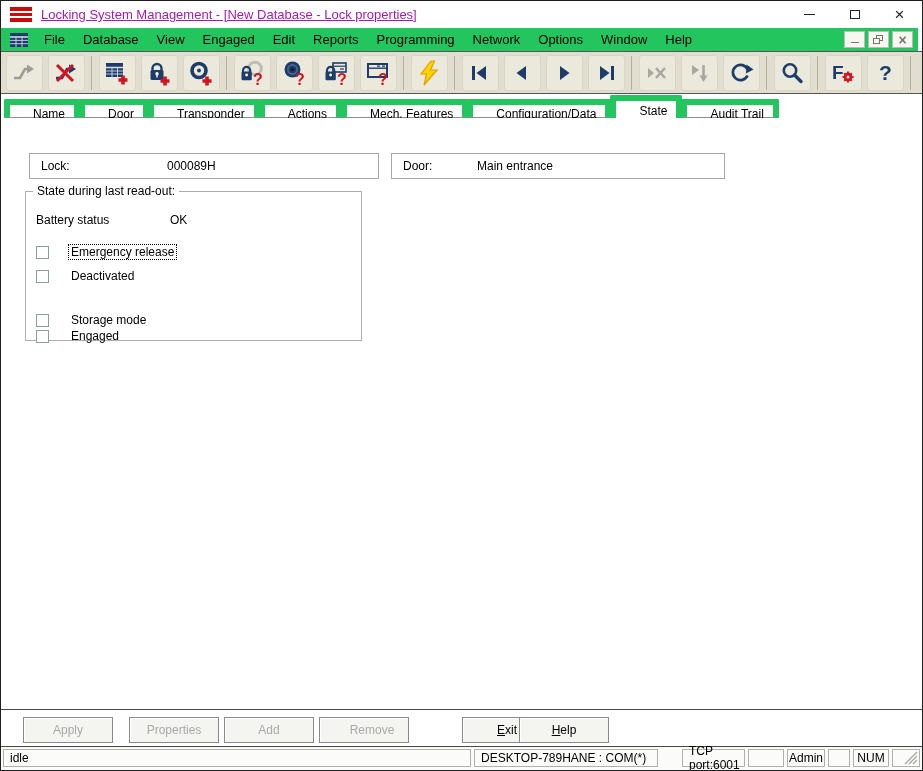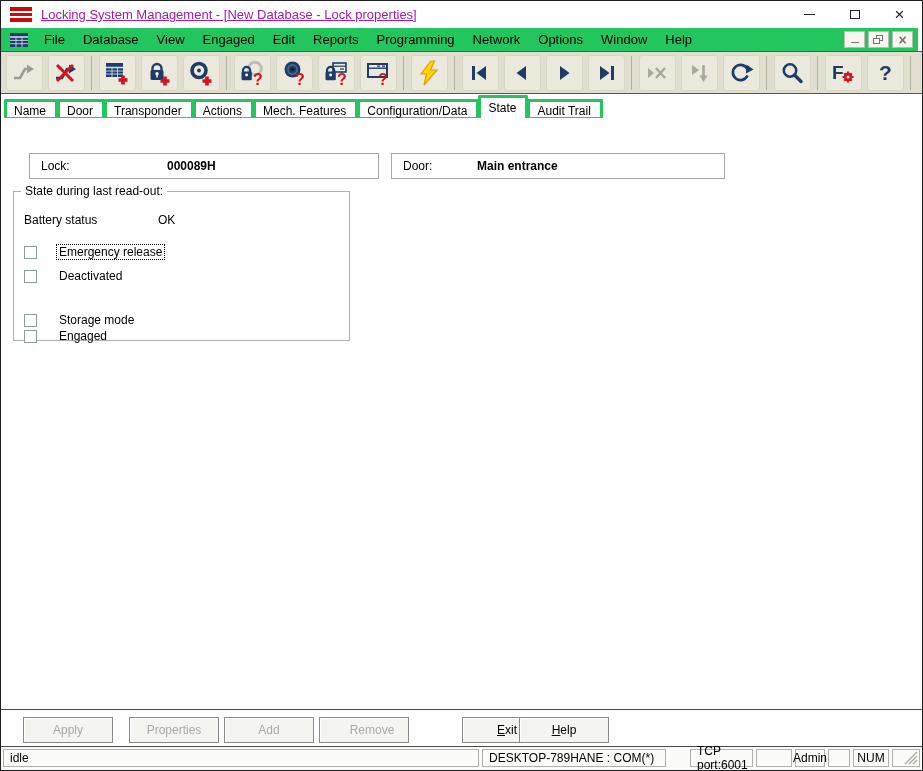--- a/index.html
+++ b/index.html
@@ -35,34 +35,34 @@
   .toolbar { position:absolute; top:50px; left:0; right:0; height:43px;
     background:#e1decf; border-top:1px solid #565656; border-bottom:1px solid #565656;
     display:flex; align-items:center; padding:0 2px; }
   .tb-btn { width:37px; height:36px; margin:0 2.5px; border-radius:3px;
     background:#ebe9dc; border:1px solid #d9d6c6;
     display:flex; align-items:center; justify-content:center; }
   .tb-sep { width:1px; height:34px; background:#b3b0a0; margin:0 4px; }
   
   .tabstrip { position:absolute; top:94px; left:0; right:0; height:23px; background:#fff;
     display:flex; align-items:flex-end; padding-left:3px; }
-  .tab { height:19px; padding:2px 9px 0 7px; font-size:12px; background:#fff;
-    border:3px solid #22c55e; border-bottom:1px solid #8e8e8e; margin-right:-1px;
+  .tab { height:19px; padding:2px 9px 0 23px; font-size:12px; background:#fff;
+    border:6px solid #22c55e; border-bottom:1px solid #8e8e8e; margin-right:-1px;
     border-radius:2px 2px 0 0; white-space:nowrap; }
   .tab.active { height:23px; padding-top:3px; border-bottom:none; position:relative; z-index:2; }
   
   .content { position:absolute; top:117px; left:0; right:0; bottom:61px; background:#fff; }
   .fieldbox { position:absolute; height:26px; border:1px solid #a8a8a8; display:flex; align-items:center; }
   .fieldbox .flabel { position:absolute; left:11px; }
-  .fieldbox .fvalue { position:absolute;font-weight:bold; }
+  .fieldbox .fvalue { position:absolute; }
   .box-lock { left:28px; top:35px; width:350px; }
   .box-lock .fvalue { left:137px; }
   .box-door { left:390px; top:35px; width:334px; }
   .box-door .fvalue { left:85px; }
-  .groupbox { position:absolute; left:12px; top:73px; width:337px; height:150px; border:1px solid #adadad; }
+  .groupbox { position:absolute; left:24px; top:73px; width:337px; height:150px; border:1px solid #adadad; }
   .group-title { position:absolute; top:-8px; left:7px; background:#fff; padding:0 4px; font-size:12px; }
   .grow { position:absolute; left:10px; display:flex; align-items:center; }
   .row-battery { top:21px; }
   .row-battery .bvalue { position:absolute; left:134px; }
   .cbrow { gap:20px; }
   .row-cb0 { top:53px; } .row-cb1 { top:77px; } .row-cb2 { top:99px;margin-top:38px; } .row-cb3 { top:121px; }
   .checkbox { width:13px; height:13px; border:1px solid #8e9c9e; background:#fff; flex:0 0 auto; }
   .cb-label { padding:0 2px; }
   .cb-label.focused { outline:1px dotted #000; }
   
@@ -76,21 +76,21 @@
   .btn.u-first .lbl::first-letter { text-decoration:underline; }
   .btn-apply{left:22px;} .btn-props{left:128px;} .btn-add{left:223px;}
   .btn-remove{left:318px;padding-left:16px;} .btn-exit{left:423px;margin-left:38px;} .btn-help{left:518px;}
   
   .statusbar { position:absolute; left:0; right:0; bottom:0; height:24px; background:#fbfbf9;
     border-top:1px solid #4a4a4a; display:flex; align-items:stretch; gap:3px; padding:2px 2px 3px 2px;
     font-size:12px; }
   .sb-panel { border:1px solid #b0b0ae; padding:1px 6px; display:flex; align-items:center; background:#fbfbf9; }
   .sb-idle { flex:1 1 auto; }
   .sb-host { width:184px; } .sb-tcp { width:63px;margin-left:21px; }
-  .sb-blank1 { width:36px; } .sb-admin { width:30px; justify-content:center; }
+  .sb-blank1 { width:36px; } .sb-admin { width:38px; justify-content:center; }
   .sb-blank2 { width:22px; } .sb-num { width:36px; justify-content:center; }
   .sb-blank3 { width:28px; position:relative; }
   .grip { position:absolute; right:1px; bottom:1px; }
   svg text { font-family:"Liberation Sans", sans-serif; }
 </style>
 </head>
 <body>
 
 <div class="window">
 

